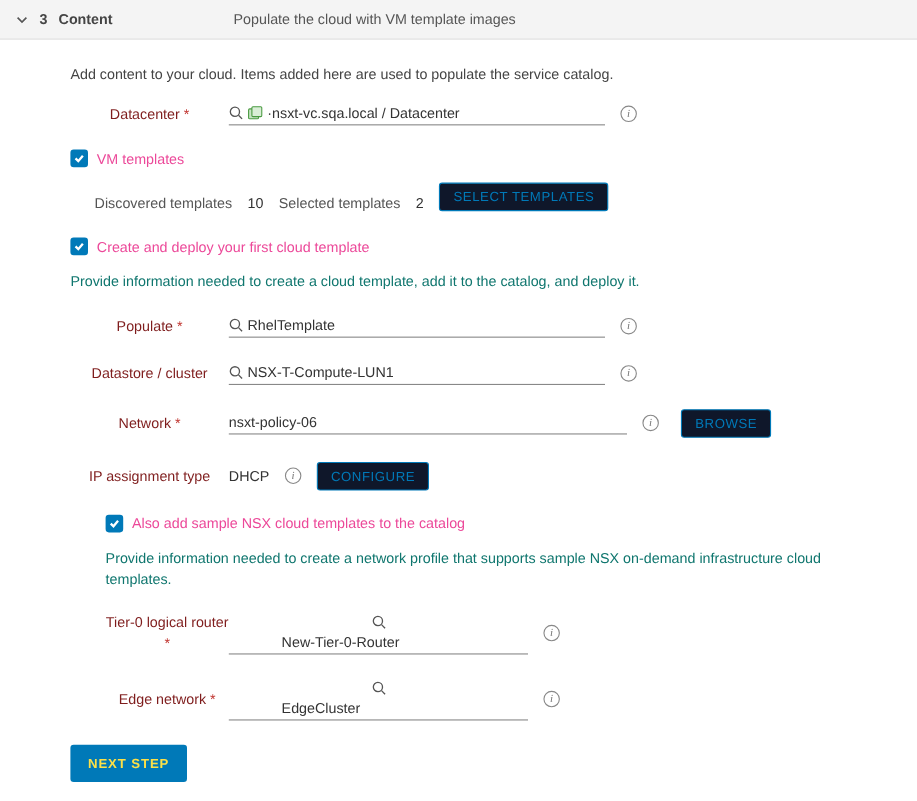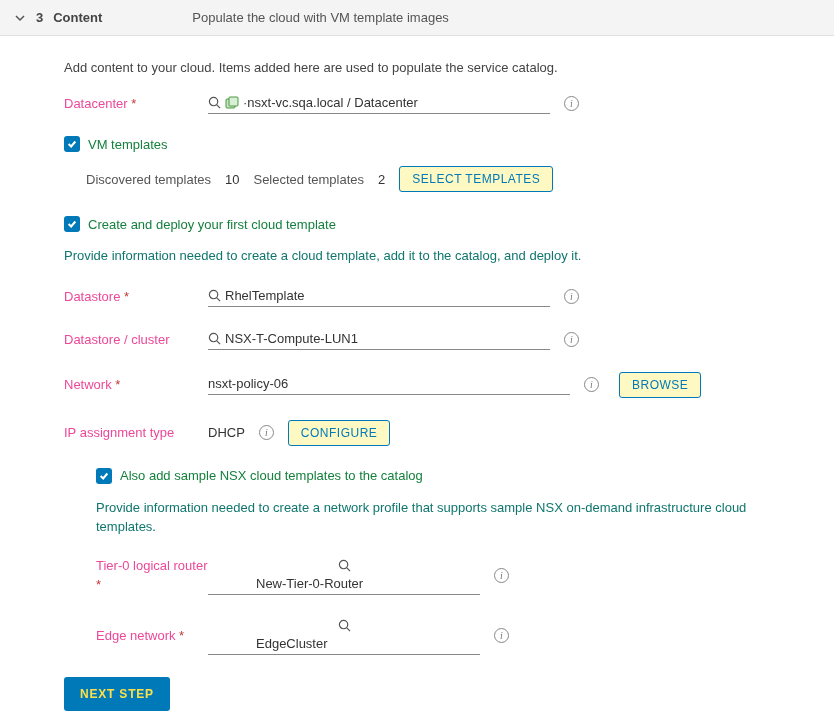--- a/index.html
+++ b/index.html
@@ -15,25 +15,25 @@
     border-bottom: 1px solid #e0e0e0;
     padding: 10px 14px;
     display: flex;
     align-items: center;
     gap: 10px;
   }
   .chevron { width: 12px; height: 12px; display: inline-flex; align-items: center; justify-content: center; }
   .chevron svg { stroke: #555; }
   .step-num { font-weight: 600; color: #444; }
   .step-title { font-weight: 600; color: #444; }
-  .step-desc { color: #555; margin-left: 80px; }
+  .step-desc { color: #555; margin-left: 100px; }
   .content { padding: 24px 0 24px 64px; width: 780px; }
   .intro-text { color: #444; margin-bottom: 18px; }
   .form-row { display: flex; align-items: center; margin-bottom: 22px; }
-  .form-label { width: 144px; color: #ec4899; flex-shrink: 0; }
+  .form-label { width: 144px; color: #7f1d1d; flex-shrink: 0; text-align: center; }
   .required::after { content: " *"; color: #c23934; }
   .input-wrap {
     display: flex;
     align-items: center;
     border-bottom: 1px solid #888;
     width: 342px;
     padding: 2px 0 3px 0;
     gap: 4px;
   }
   .input-wrap input {
@@ -55,25 +55,25 @@
     font-size: 10px; color: #777; font-style: italic; font-family: Georgia, serif;
     flex-shrink: 0; cursor: default;
   }
   .checkbox-row { display: flex; align-items: center; gap: 8px; margin-bottom: 14px; }
   .checkbox {
     width: 16px; height: 16px; border-radius: 3px;
     background: #0079b8; display: inline-flex; align-items: center; justify-content: center;
     flex-shrink: 0; cursor: pointer;
   }
   .checkbox svg { stroke: #fff; stroke-width: 2.5; fill: none; }
-  .checkbox + span { color: #15803d; }
-  .templates-line { display: flex; align-items: center; gap: 14px; margin: 0 0 24px 22px; color: #555; }
+  .checkbox + span { color: #ec4899; }
+  .templates-line { display: flex; align-items: flex-end; gap: 14px; margin: 0 0 24px 22px; color: #555; }
   .templates-line .count { color: #333; }
   .btn-outline {
-    border: 1px solid #0079b8; color: #0079b8; background: #fef9c3;
+    border: 1px solid #0079b8; color: #0079b8; background: #0f172a;
     padding: 5px 12px; font-size: 12px; letter-spacing: 0.5px;
     border-radius: 3px; cursor: pointer;
   }
   .btn-primary {
     background: #0079b8; color: #fde047; border: none;
     padding: 10px 16px; font-size: 12px; letter-spacing: 0.8px; font-weight: 600;
     border-radius: 3px; cursor: pointer;
   }
   .sub-text { color: #0f766e; margin-bottom: 20px; line-height: 1.5; }
   .indent-block { margin-left: 32px; }
@@ -148,21 +148,21 @@
       <svg viewBox="0 0 12 12" width="10" height="10">
           <polyline points="2,6 5,9 10,3"></polyline>
         </svg>
     </span>
     <span>Create and deploy your first cloud template</span>
   </div>
 
   <div class="sub-text">Provide information needed to create a cloud template, add it to the catalog, and deploy it.</div>
 
   <div class="form-row">
-    <div class="form-label required">Datastore</div>
+    <div class="form-label required">Populate</div>
     <div class="input-wrap">
       <span class="search-icon">
         <svg viewBox="0 0 14 14" width="13" height="13">
             <circle cx="6" cy="6" r="4.5" stroke-width="1.3"></circle>
             <line x1="9.5" y1="9.5" x2="13" y2="13" stroke-width="1.3"></line>
           </svg>
       </span>
       <input type="text" value="RhelTemplate" style="">
     </div>
     <span class="info-icon">i</span>

